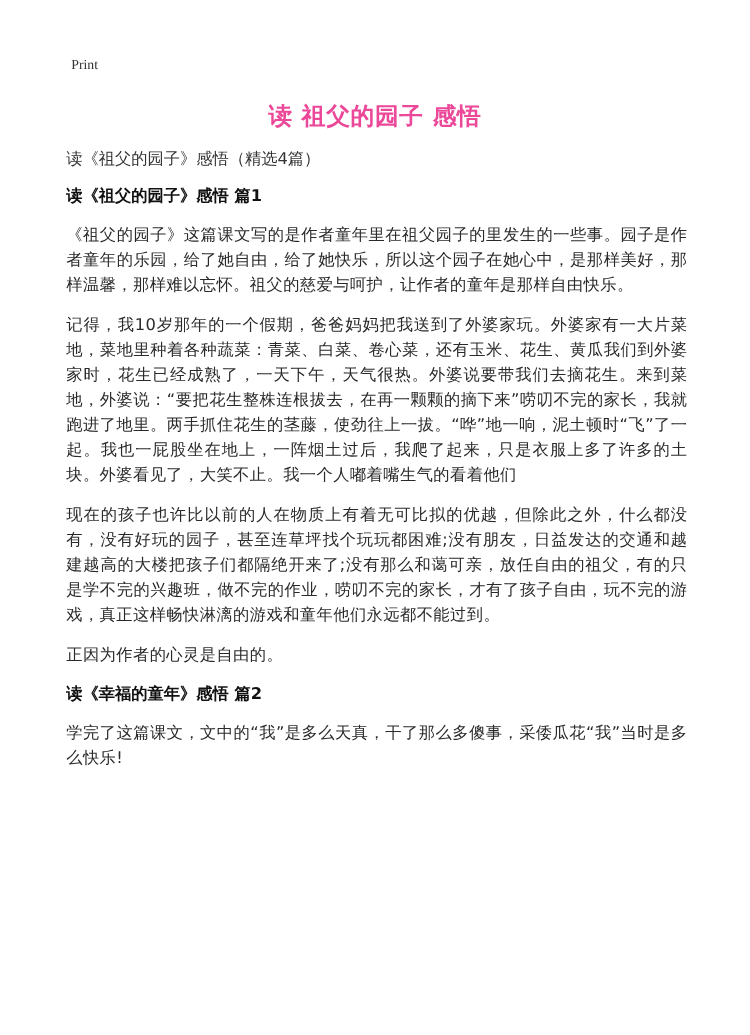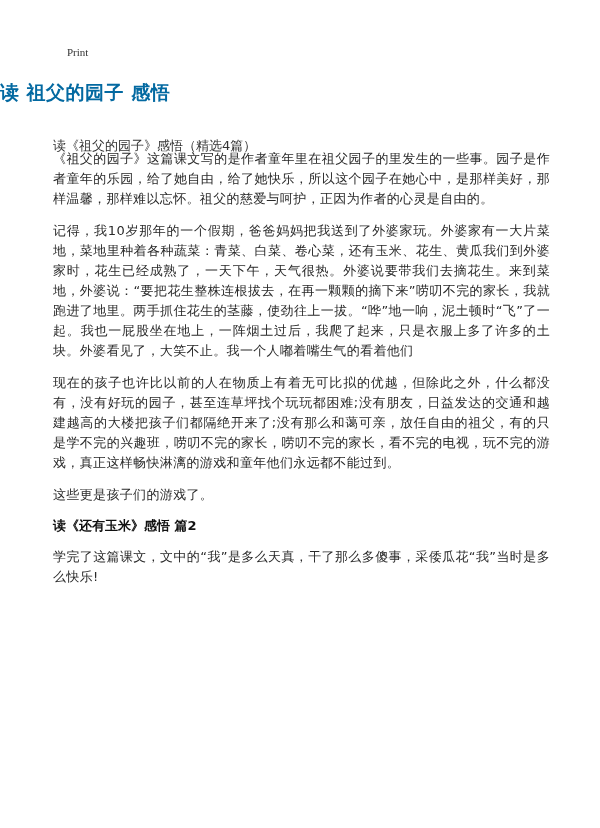--- a/index.html
+++ b/index.html
@@ -1,33 +1,34 @@
 <!DOCTYPE html>
 <html><head>
 <meta charset="utf-8">
 <style>
   html, body { margin: 0; padding: 0; background: #ffffff; }
   body { width: 600px; height: 828px; overflow: hidden; position: relative;
          font-family: "DejaVu Sans", "Liberation Sans", sans-serif; color: #222; }
-  .print { position: absolute; left: 67px; top: 46px; font-family: "Liberation Serif", serif;
+  .print { position: absolute; left: 57px; top: 46px; font-family: "Liberation Serif", serif;
            font-size: 11px; color: #333; }
-  .title { position: absolute; left: 0; width: 600px; top: 80px; text-align: left;
-           font-size: 19px; font-weight: bold; color: #0369a1; letter-spacing: 0.5px; }
-  .subtitle { position: absolute; left: 53px; top: 137px; font-size: 13px; color: #333; }
+  .title { position: absolute; left: 0; width: 600px; top: 80px; text-align: center;
+           font-size: 19px; font-weight: bold; color: #ec4899; letter-spacing: 0.5px; }
+  .subtitle { position: absolute; left: 53px; top: 118px; font-size: 13px; color: #333; }
   .content { position: absolute; left: 53px; top: 149px; width: 497px; }
   .section-heading { font-size: 13px; font-weight: bold; color: #111; margin: 0 0 12px 0; height: 18px; line-height: 18px; }
   .para { font-size: 13px; line-height: 20px; color: #2a2a2a; margin: 0 0 12px 0; text-align: justify; letter-spacing: 0.35px; }
 </style>
 </head>
 <body>
 
 <div class="print">Print</div>
 <div class="title">读 祖父的园子 感悟</div>
 <div class="subtitle">读《祖父的园子》感悟（精选4篇）</div>
 
 <div class="content">
-  <p class="para">《祖父的园子》这篇课文写的是作者童年里在祖父园子的里发生的一些事。园子是作者童年的乐园，给了她自由，给了她快乐，所以这个园子在她心中，是那样美好，那样温馨，那样难以忘怀。祖父的慈爱与呵护，正因为作者的心灵是自由的。</p>
+  <div class="section-heading">读《祖父的园子》感悟 篇1</div>
+  <p class="para">《祖父的园子》这篇课文写的是作者童年里在祖父园子的里发生的一些事。园子是作者童年的乐园，给了她自由，给了她快乐，所以这个园子在她心中，是那样美好，那样温馨，那样难以忘怀。祖父的慈爱与呵护，让作者的童年是那样自由快乐。</p>
   <p class="para">记得，我10岁那年的一个假期，爸爸妈妈把我送到了外婆家玩。外婆家有一大片菜地，菜地里种着各种蔬菜：青菜、白菜、卷心菜，还有玉米、花生、黄瓜我们到外婆家时，花生已经成熟了，一天下午，天气很热。外婆说要带我们去摘花生。来到菜地，外婆说：“要把花生整株连根拔去，在再一颗颗的摘下来”唠叨不完的家长，我就跑进了地里。两手抓住花生的茎藤，使劲往上一拔。“哗”地一响，泥土顿时“飞”了一起。我也一屁股坐在地上，一阵烟土过后，我爬了起来，只是衣服上多了许多的土块。外婆看见了，大笑不止。我一个人嘟着嘴生气的看着他们</p>
-  <p class="para">现在的孩子也许比以前的人在物质上有着无可比拟的优越，但除此之外，什么都没有，没有好玩的园子，甚至连草坪找个玩玩都困难;没有朋友，日益发达的交通和越建越高的大楼把孩子们都隔绝开来了;没有那么和蔼可亲，放任自由的祖父，有的只是学不完的兴趣班，唠叨不完的家长，唠叨不完的家长，看不完的电视，玩不完的游戏，真正这样畅快淋漓的游戏和童年他们永远都不能过到。</p>
-  <p class="para">这些更是孩子们的游戏了。</p>
-  <div class="section-heading">读《还有玉米》感悟 篇2</div>
+  <p class="para">现在的孩子也许比以前的人在物质上有着无可比拟的优越，但除此之外，什么都没有，没有好玩的园子，甚至连草坪找个玩玩都困难;没有朋友，日益发达的交通和越建越高的大楼把孩子们都隔绝开来了;没有那么和蔼可亲，放任自由的祖父，有的只是学不完的兴趣班，做不完的作业，唠叨不完的家长，才有了孩子自由，玩不完的游戏，真正这样畅快淋漓的游戏和童年他们永远都不能过到。</p>
+  <p class="para">正因为作者的心灵是自由的。</p>
+  <div class="section-heading">读《幸福的童年》感悟 篇2</div>
   <p class="para">学完了这篇课文，文中的“我”是多么天真，干了那么多傻事，采倭瓜花“我”当时是多么快乐!</p>
 </div>
 
 </body></html>

